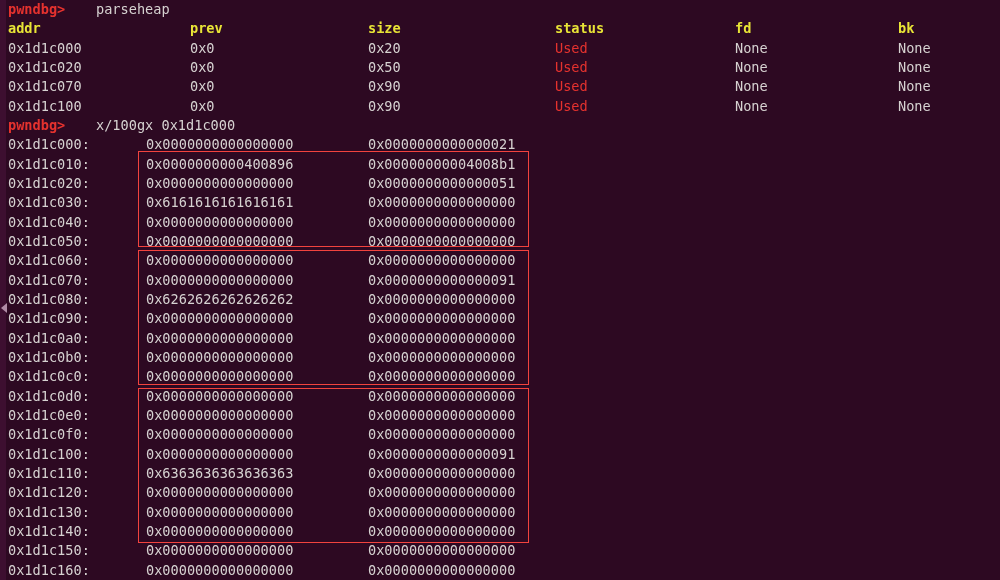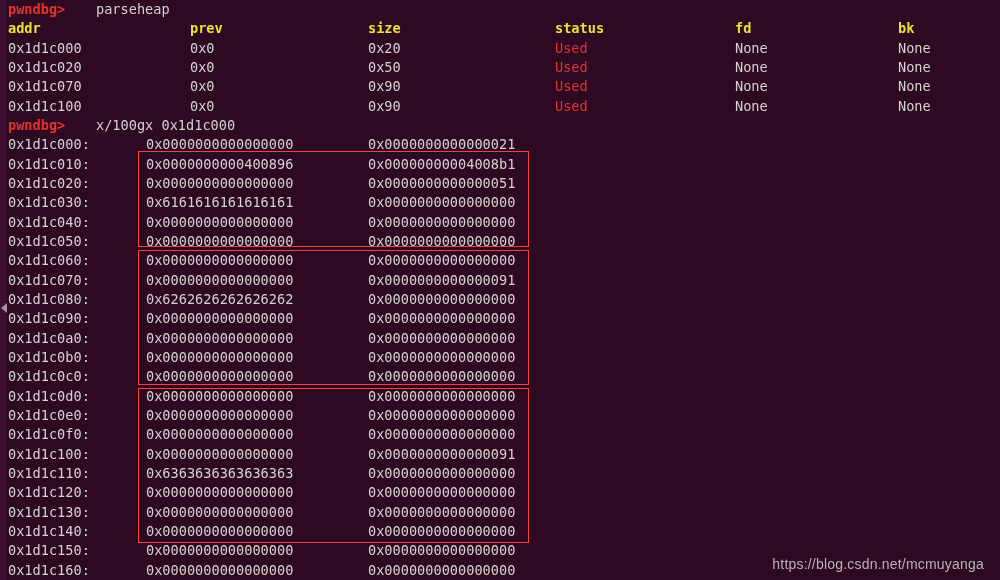--- a/index.html
+++ b/index.html
@@ -111,14 +111,13 @@
   <div id="scroll-marker"></div>
 
   <div id="screen"><div class="line" style="top: 0px;"><span class="cell c-prompt" style="left: 8px;">pwndbg&gt;</span><span class="cell c-white" style="left: 96px;">parseheap</span></div><div class="line" style="top: 19.33px;"><span class="cell c-yellow" style="left: 8px;">addr</span><span class="cell c-yellow" style="left: 190px;">prev</span><span class="cell c-yellow" style="left: 368px;">size</span><span class="cell c-yellow" style="left: 555px;">status</span><span class="cell c-yellow" style="left: 735px;">fd</span><span class="cell c-yellow" style="left: 898px;">bk</span></div><div class="line" style="top: 38.66px;"><span class="cell c-white" style="left: 8px;">0x1d1c000</span><span class="cell c-white" style="left: 190px;">0x0</span><span class="cell c-white" style="left: 368px;">0x20</span><span class="cell c-red" style="left: 555px;">Used</span><span class="cell c-white" style="left: 735px;">None</span><span class="cell c-white" style="left: 898px;">None</span></div><div class="line" style="top: 57.99px;"><span class="cell c-white" style="left: 8px;">0x1d1c020</span><span class="cell c-white" style="left: 190px;">0x0</span><span class="cell c-white" style="left: 368px;">0x50</span><span class="cell c-red" style="left: 555px;">Used</span><span class="cell c-white" style="left: 735px;">None</span><span class="cell c-white" style="left: 898px;">None</span></div><div class="line" style="top: 77.32px;"><span class="cell c-white" style="left: 8px;">0x1d1c070</span><span class="cell c-white" style="left: 190px;">0x0</span><span class="cell c-white" style="left: 368px;">0x90</span><span class="cell c-red" style="left: 555px;">Used</span><span class="cell c-white" style="left: 735px;">None</span><span class="cell c-white" style="left: 898px;">None</span></div><div class="line" style="top: 96.65px;"><span class="cell c-white" style="left: 8px;">0x1d1c100</span><span class="cell c-white" style="left: 190px;">0x0</span><span class="cell c-white" style="left: 368px;">0x90</span><span class="cell c-red" style="left: 555px;">Used</span><span class="cell c-white" style="left: 735px;">None</span><span class="cell c-white" style="left: 898px;">None</span></div><div class="line" style="top: 115.98px;"><span class="cell c-prompt" style="left: 8px;">pwndbg&gt;</span><span class="cell c-white" style="left: 96px;">x/100gx 0x1d1c000</span></div><div class="line" style="top: 135.31px;"><span class="cell c-white" style="left: 8px;">0x1d1c000:</span><span class="cell c-white" style="left: 146px;">0x0000000000000000</span><span class="cell c-white" style="left: 368px;">0x0000000000000021</span></div><div class="line" style="top: 154.64px;"><span class="cell c-white" style="left: 8px;">0x1d1c010:</span><span class="cell c-white" style="left: 146px;">0x0000000000400896</span><span class="cell c-white" style="left: 368px;">0x00000000004008b1</span></div><div class="line" style="top: 173.97px;"><span class="cell c-white" style="left: 8px;">0x1d1c020:</span><span class="cell c-white" style="left: 146px;">0x0000000000000000</span><span class="cell c-white" style="left: 368px;">0x0000000000000051</span></div><div class="line" style="top: 193.3px;"><span class="cell c-white" style="left: 8px;">0x1d1c030:</span><span class="cell c-white" style="left: 146px;">0x6161616161616161</span><span class="cell c-white" style="left: 368px;">0x0000000000000000</span></div><div class="line" style="top: 212.63px;"><span class="cell c-white" style="left: 8px;">0x1d1c040:</span><span class="cell c-white" style="left: 146px;">0x0000000000000000</span><span class="cell c-white" style="left: 368px;">0x0000000000000000</span></div><div class="line" style="top: 231.96px;"><span class="cell c-white" style="left: 8px;">0x1d1c050:</span><span class="cell c-white" style="left: 146px;">0x0000000000000000</span><span class="cell c-white" style="left: 368px;">0x0000000000000000</span></div><div class="line" style="top: 251.29px;"><span class="cell c-white" style="left: 8px;">0x1d1c060:</span><span class="cell c-white" style="left: 146px;">0x0000000000000000</span><span class="cell c-white" style="left: 368px;">0x0000000000000000</span></div><div class="line" style="top: 270.62px;"><span class="cell c-white" style="left: 8px;">0x1d1c070:</span><span class="cell c-white" style="left: 146px;">0x0000000000000000</span><span class="cell c-white" style="left: 368px;">0x0000000000000091</span></div><div class="line" style="top: 289.95px;"><span class="cell c-white" style="left: 8px;">0x1d1c080:</span><span class="cell c-white" style="left: 146px;">0x6262626262626262</span><span class="cell c-white" style="left: 368px;">0x0000000000000000</span></div><div class="line" style="top: 309.28px;"><span class="cell c-white" style="left: 8px;">0x1d1c090:</span><span class="cell c-white" style="left: 146px;">0x0000000000000000</span><span class="cell c-white" style="left: 368px;">0x0000000000000000</span></div><div class="line" style="top: 328.61px;"><span class="cell c-white" style="left: 8px;">0x1d1c0a0:</span><span class="cell c-white" style="left: 146px;">0x0000000000000000</span><span class="cell c-white" style="left: 368px;">0x0000000000000000</span></div><div class="line" style="top: 347.94px;"><span class="cell c-white" style="left: 8px;">0x1d1c0b0:</span><span class="cell c-white" style="left: 146px;">0x0000000000000000</span><span class="cell c-white" style="left: 368px;">0x0000000000000000</span></div><div class="line" style="top: 367.27px;"><span class="cell c-white" style="left: 8px;">0x1d1c0c0:</span><span class="cell c-white" style="left: 146px;">0x0000000000000000</span><span class="cell c-white" style="left: 368px;">0x0000000000000000</span></div><div class="line" style="top: 386.6px;"><span class="cell c-white" style="left: 8px;">0x1d1c0d0:</span><span class="cell c-white" style="left: 146px;">0x0000000000000000</span><span class="cell c-white" style="left: 368px;">0x0000000000000000</span></div><div class="line" style="top: 405.93px;"><span class="cell c-white" style="left: 8px;">0x1d1c0e0:</span><span class="cell c-white" style="left: 146px;">0x0000000000000000</span><span class="cell c-white" style="left: 368px;">0x0000000000000000</span></div><div class="line" style="top: 425.26px;"><span class="cell c-white" style="left: 8px;">0x1d1c0f0:</span><span class="cell c-white" style="left: 146px;">0x0000000000000000</span><span class="cell c-white" style="left: 368px;">0x0000000000000000</span></div><div class="line" style="top: 444.59px;"><span class="cell c-white" style="left: 8px;">0x1d1c100:</span><span class="cell c-white" style="left: 146px;">0x0000000000000000</span><span class="cell c-white" style="left: 368px;">0x0000000000000091</span></div><div class="line" style="top: 463.92px;"><span class="cell c-white" style="left: 8px;">0x1d1c110:</span><span class="cell c-white" style="left: 146px;">0x6363636363636363</span><span class="cell c-white" style="left: 368px;">0x0000000000000000</span></div><div class="line" style="top: 483.25px;"><span class="cell c-white" style="left: 8px;">0x1d1c120:</span><span class="cell c-white" style="left: 146px;">0x0000000000000000</span><span class="cell c-white" style="left: 368px;">0x0000000000000000</span></div><div class="line" style="top: 502.58px;"><span class="cell c-white" style="left: 8px;">0x1d1c130:</span><span class="cell c-white" style="left: 146px;">0x0000000000000000</span><span class="cell c-white" style="left: 368px;">0x0000000000000000</span></div><div class="line" style="top: 521.91px;"><span class="cell c-white" style="left: 8px;">0x1d1c140:</span><span class="cell c-white" style="left: 146px;">0x0000000000000000</span><span class="cell c-white" style="left: 368px;">0x0000000000000000</span></div><div class="line" style="top: 541.24px;"><span class="cell c-white" style="left: 8px;">0x1d1c150:</span><span class="cell c-white" style="left: 146px;">0x0000000000000000</span><span class="cell c-white" style="left: 368px;">0x0000000000000000</span></div><div class="line" style="top: 560.57px;"><span class="cell c-white" style="left: 8px;">0x1d1c160:</span><span class="cell c-white" style="left: 146px;">0x0000000000000000</span><span class="cell c-white" style="left: 368px;">0x0000000000000000</span></div><div class="line" style="top: 579.9px;"><span class="cell c-white" style="left: 8px;">0x1d1c170:</span><span class="cell c-white" style="left: 146px;">0x0000000000000000</span><span class="cell c-white" style="left: 368px;">0x0000000000000000</span></div></div>
 
   <div id="highlight-layer">
       <div class="hlbox" style="left: 138px; top: 151px; width: 391px; height: 96px; border-color: rgb(242, 67, 62);"></div>
       <div class="hlbox" style="left: 138px; top: 250px; width: 391px; height: 135px; border-color: rgb(242, 67, 62);"></div>
       <div class="hlbox" style="left: 138px; top: 388px; width: 391px; height: 155px; border-color: rgb(242, 67, 62);"></div>
     </div>
 
-  <div id="watermark">https://blog.csdn.net/mcmuyanga</div>
 </div>
 
 </body></html>

